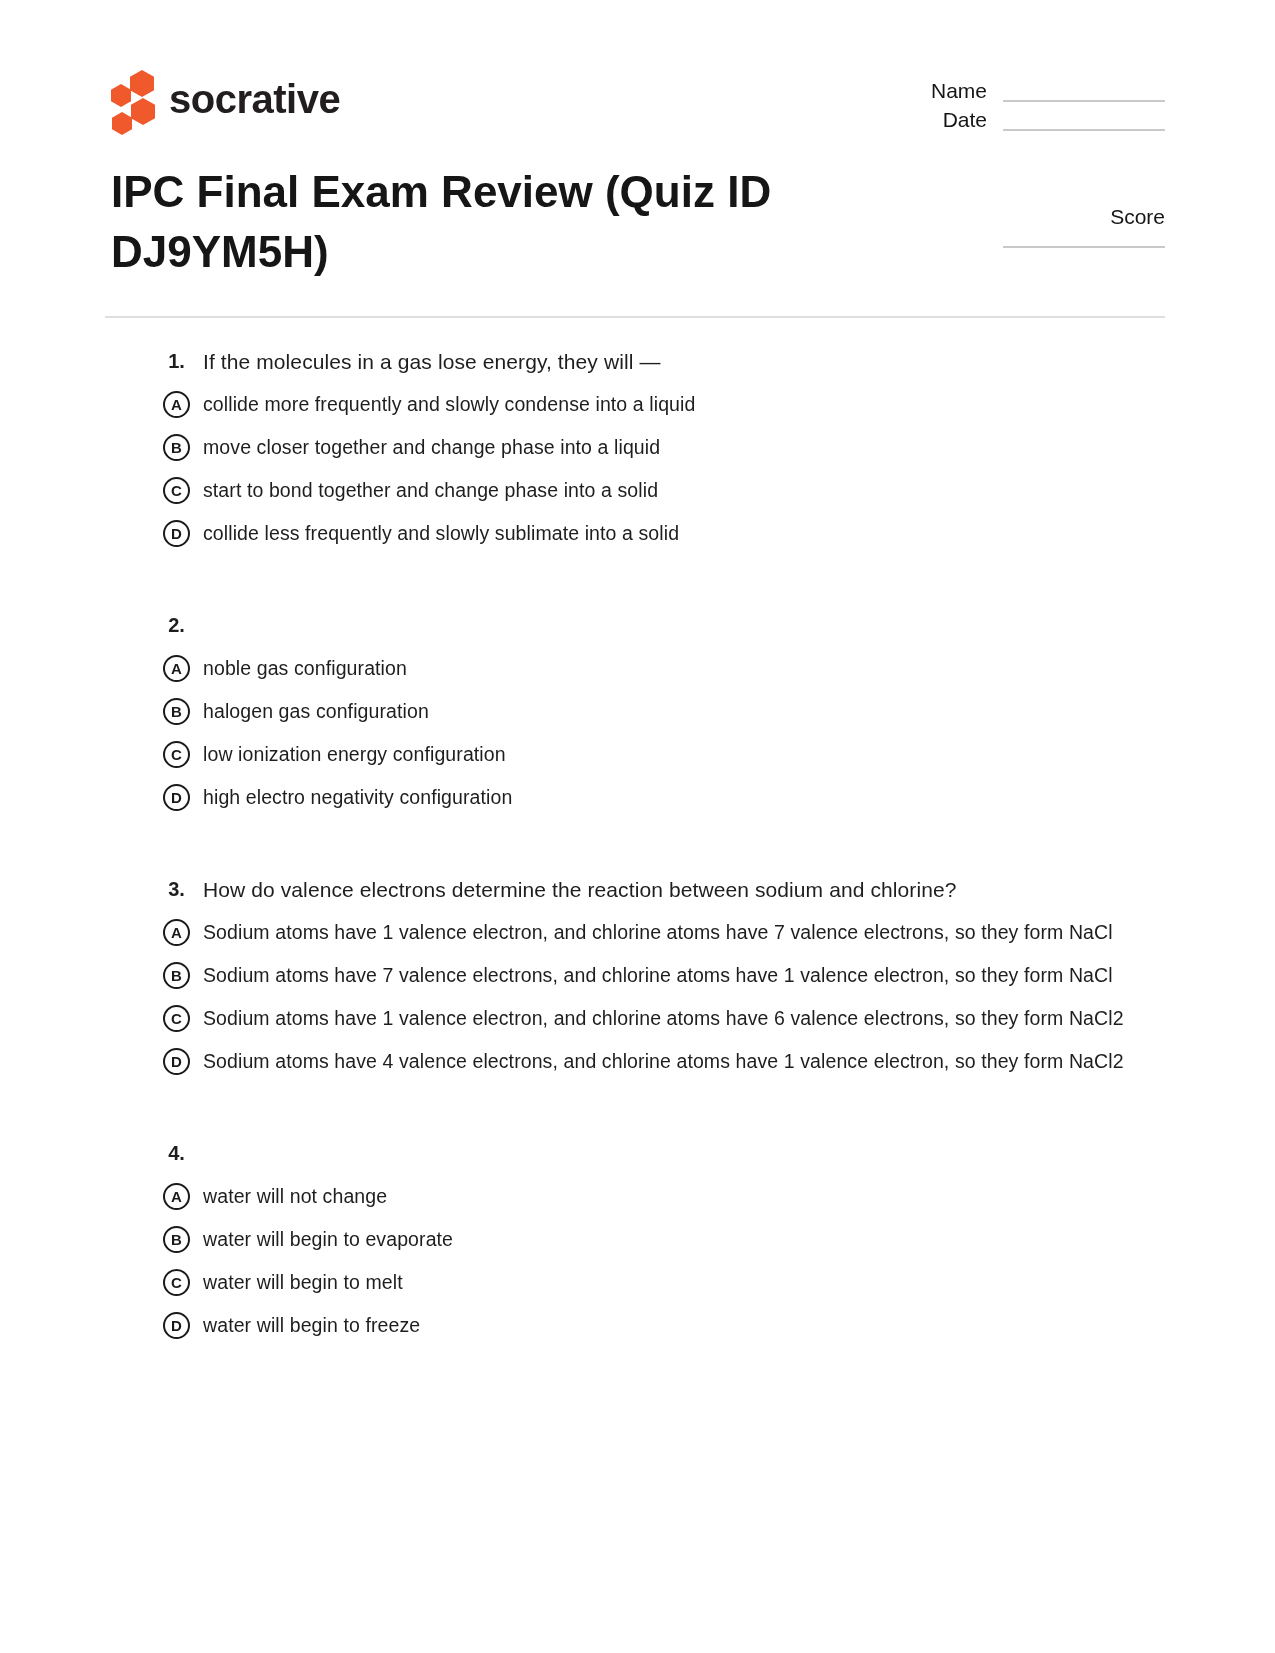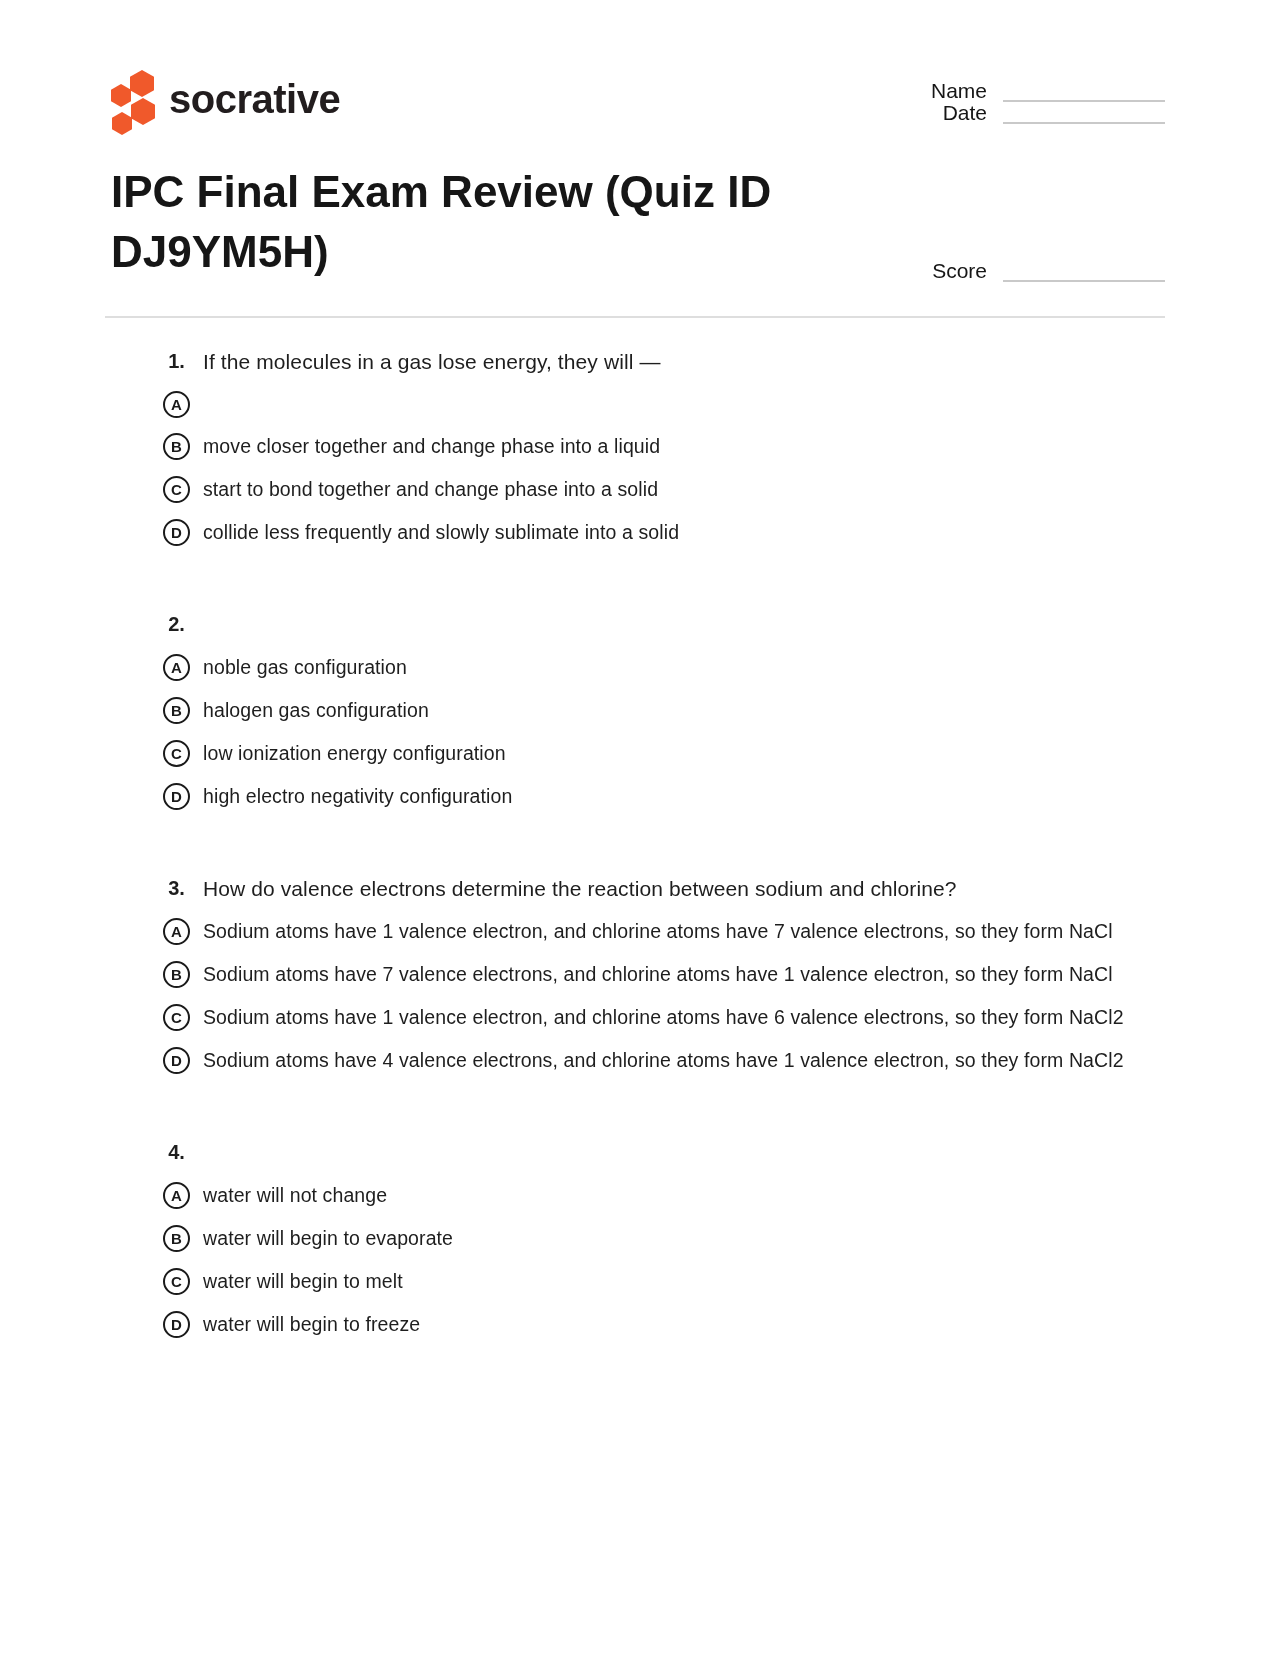--- a/index.html
+++ b/index.html
@@ -30,38 +30,38 @@
   }
   .hex-1{ left:25px; top:0;    width:24px; height:27px; }
   .hex-2{ left:6px;  top:14px; width:20px; height:23px; }
   .hex-3{ left:26px; top:28px; width:24px; height:27px; }
   .hex-4{ left:7px;  top:42px; width:20px; height:23px; }
   .logo-text{
     font-size:40px; font-weight:700; letter-spacing:-0.5px;
     color:#221d1e; line-height:1; padding-bottom:6px;
   }
 
-  .fields{ display:flex; flex-direction:column; gap:0; padding-top:10px; }
+  .fields{ display:flex; flex-direction:column; gap:7px; padding-top:10px; }
   .field-row{ display:flex; align-items:flex-end; }
   .field-label{
     width:64px; text-align:right; font-size:21px; line-height:22px; color:#161616;
   }
   .field-line{
     width:162px; margin-left:16px; height:20px;
     border-bottom:2px solid var(--field-line);
   }
 
   
   .title-row{ display:flex; justify-content:space-between; margin-top:28px; }
   .doc-title{
     max-width:745px;
     font-size:44px; line-height:1.36; font-weight:700;
     color:#161616; letter-spacing:0;margin-left:6px;
   }
-  .score-field{ margin-top:44px; }
+  .score-field{ margin-top:44px;flex-direction:column; }
 
   
   .divider{
     border:none; border-top:2px solid var(--divider);
     margin-top:34px;
   }
 
   
   .questions{ margin-top:29px; padding-left:58px; }
   .question{ margin-top:63px; }
@@ -121,20 +121,21 @@
 
   <main class="questions">
 
     <div class="question">
       <div class="q-head">
         <span class="q-num">1.</span>
         <span class="q-text">If the molecules in a gas lose energy, they will —</span>
       </div>
       <div class="option">
         <span class="bubble">A</span>
+        <span class="opt-text">collide more frequently and slowly condense into a liquid</span>
       </div>
       <div class="option">
         <span class="bubble">B</span>
         <span class="opt-text">move closer together and change phase into a liquid</span>
       </div>
       <div class="option">
         <span class="bubble">C</span>
         <span class="opt-text">start to bond together and change phase into a solid</span>
       </div>
       <div class="option">

